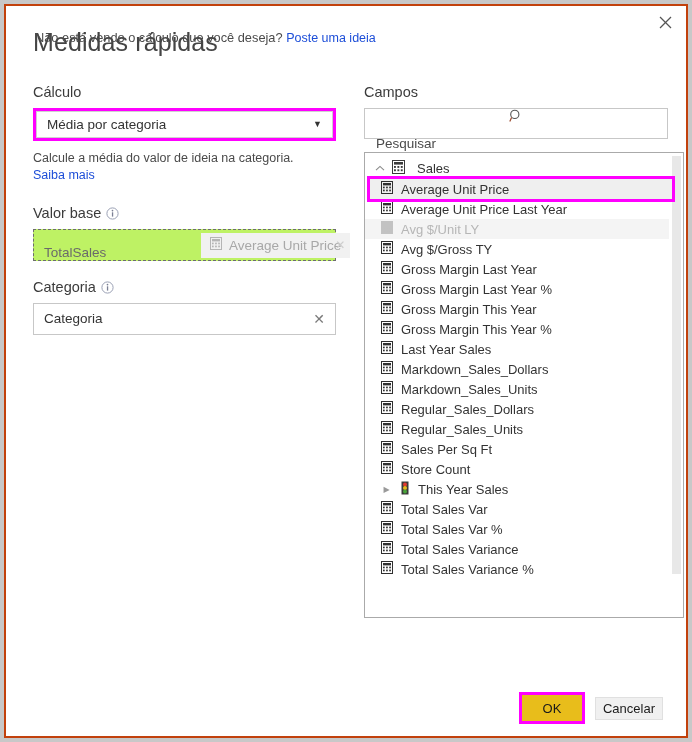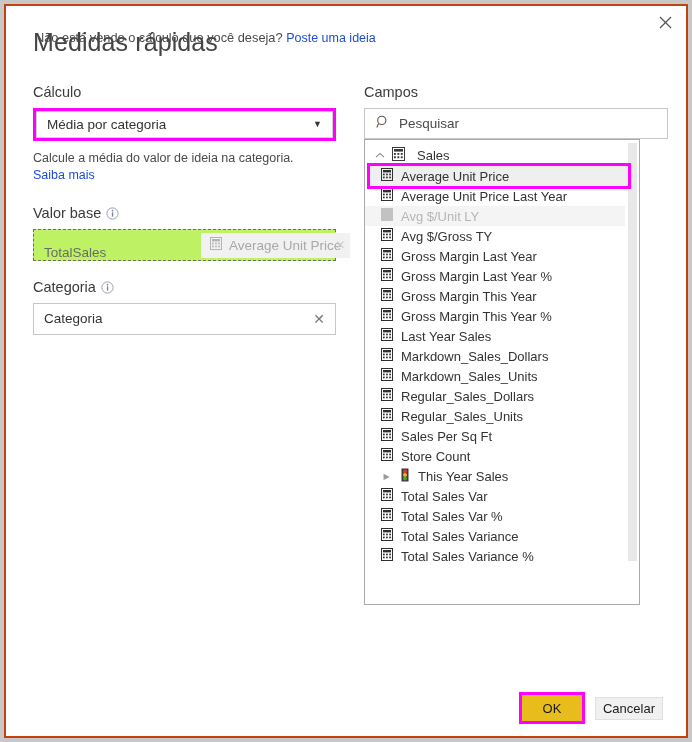--- a/index.html
+++ b/index.html
@@ -187,35 +187,37 @@
   .search-box {
     width: 304px;
     height: 31px;
     box-sizing: border-box;
     border: 1px solid #c7c7c7;
     background: #ffffff;
     display: flex;
     align-items: center;
     padding: 0 11px;
     gap: 9px;
+    flex-direction: column;
   }
   .search-box input {
     border: none;
     outline: none;
     font-family: inherit;
     font-size: 13.5px;
     color: #333;
     background: transparent;
     width: 100%;
     padding: 0;
   }
   .search-box input::placeholder { color: #4a4a4a; opacity: 1; }
 
   .fields-panel {
-    width: 276px;
+    margin-top: 13px;
+    width: 320px;
     height: 466px;
     box-sizing: border-box;
     border: 1px solid #aaaaaa;
     background: #ffffff;
     position: relative;
     overflow: hidden;
   }
   .fields-scroll {
     position: absolute;
     inset: 0;

